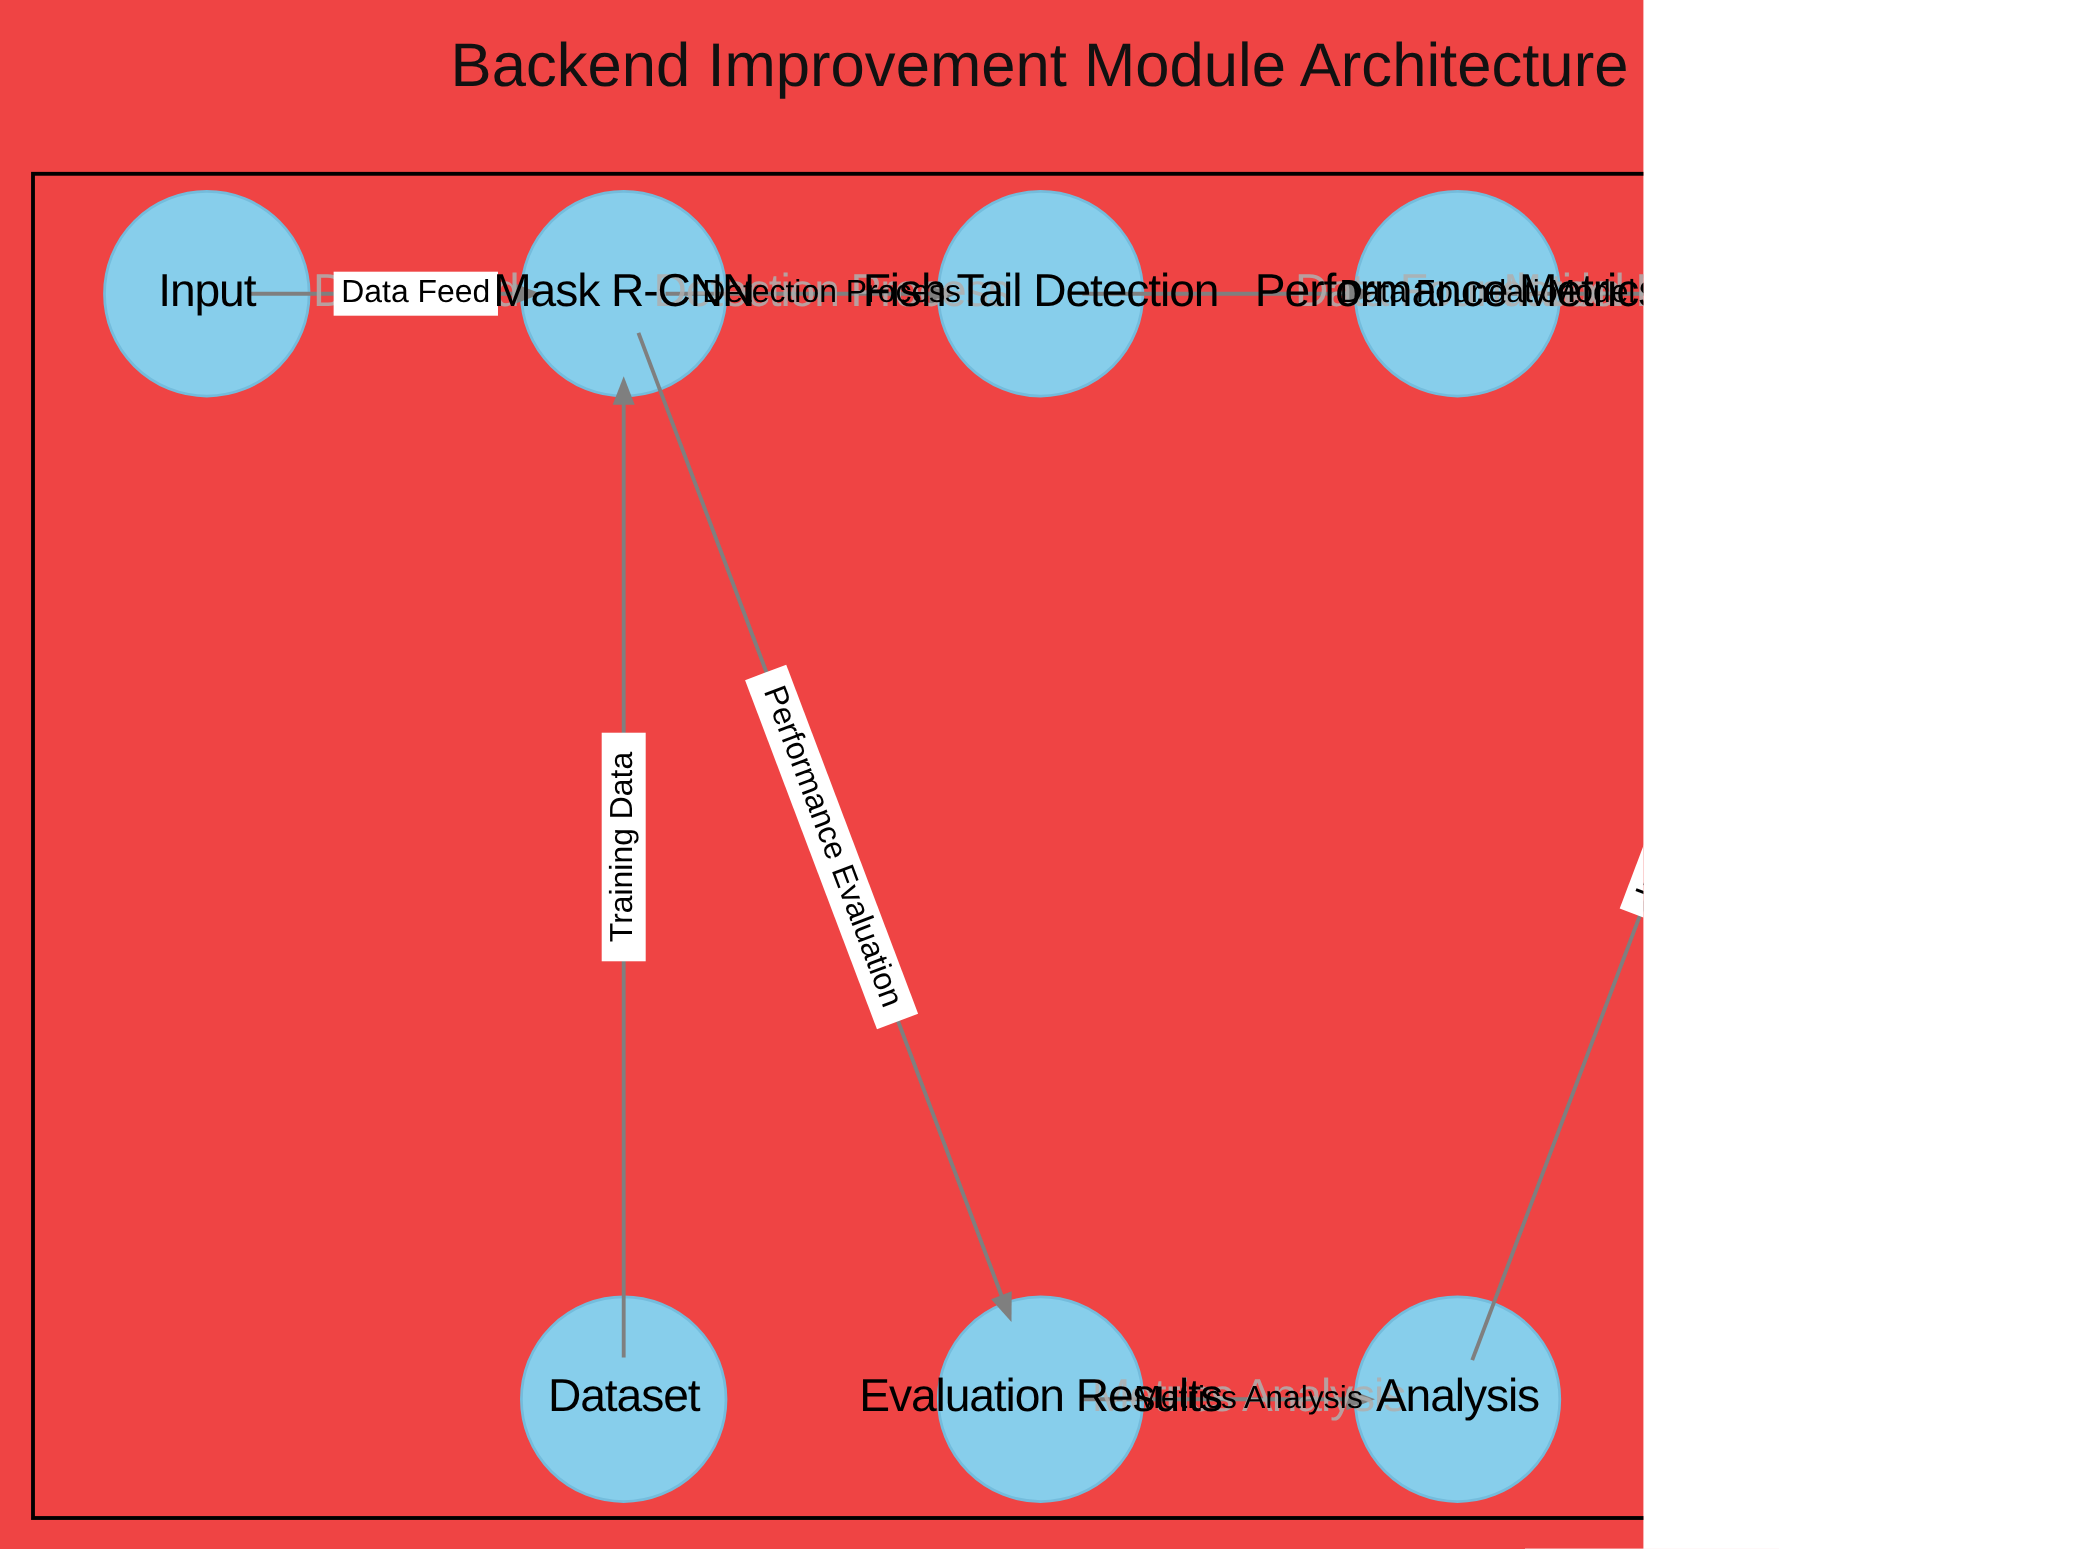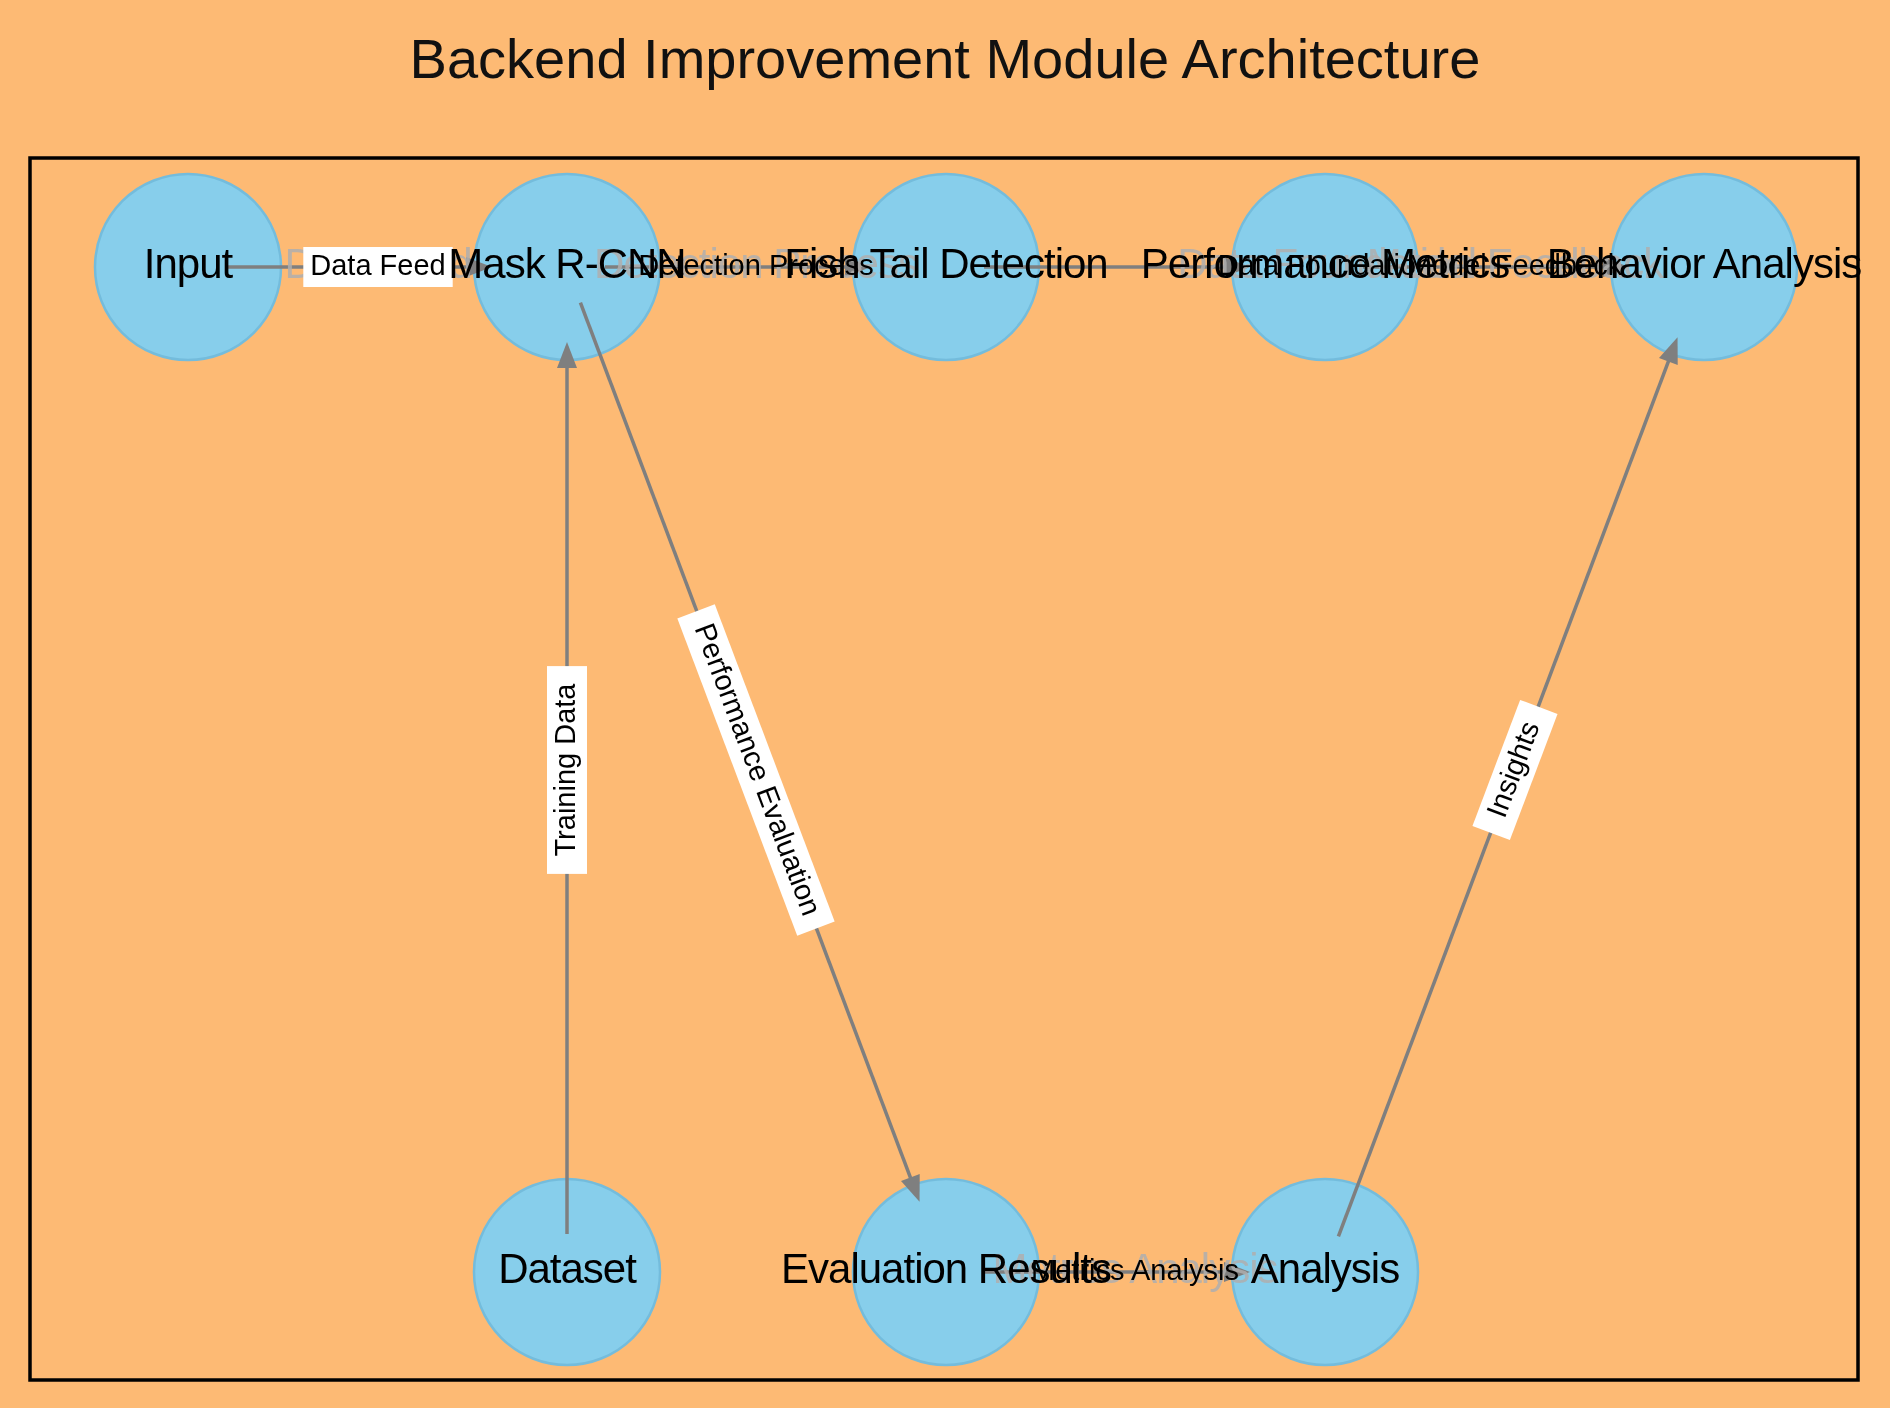--- a/index.html
+++ b/index.html
@@ -1,16 +1,16 @@
 <!DOCTYPE html>
 <html><head>
 <meta charset="utf-8">
 <style>
   html,body{margin:0;padding:0;background:#ffffff;}
-  #stage{position:relative;width:1890px;height:1408px;background:#fdba74;overflow:hidden;
+  #stage{position:relative;width:1494px;height:1408px;background:#ef4444;overflow:hidden;
          font-family:"Liberation Sans", sans-serif;}
   #chart-title{position:absolute;left:0;top:26px;width:1890px;text-align:center;
                font-size:56px;font-weight:400;color:#111;letter-spacing:0px;}
   svg{position:absolute;left:0;top:0;}
   .node-circle{fill:#87CEEB;stroke:#74BCDC;stroke-width:2.5px;}
   .frame{fill:none;stroke:#000;stroke-width:3.5px;}
   .edge-line{stroke:#7F7F7F;stroke-width:3.5px;fill:none;}
   .arrow-head{fill:#7F7F7F;stroke:none;}
   .node-label{font-size:42px;fill:#000;letter-spacing:-1px;}
   .ghost-label{font-size:42px;fill:#AFAFAF;opacity:0.85;letter-spacing:-1px;}

